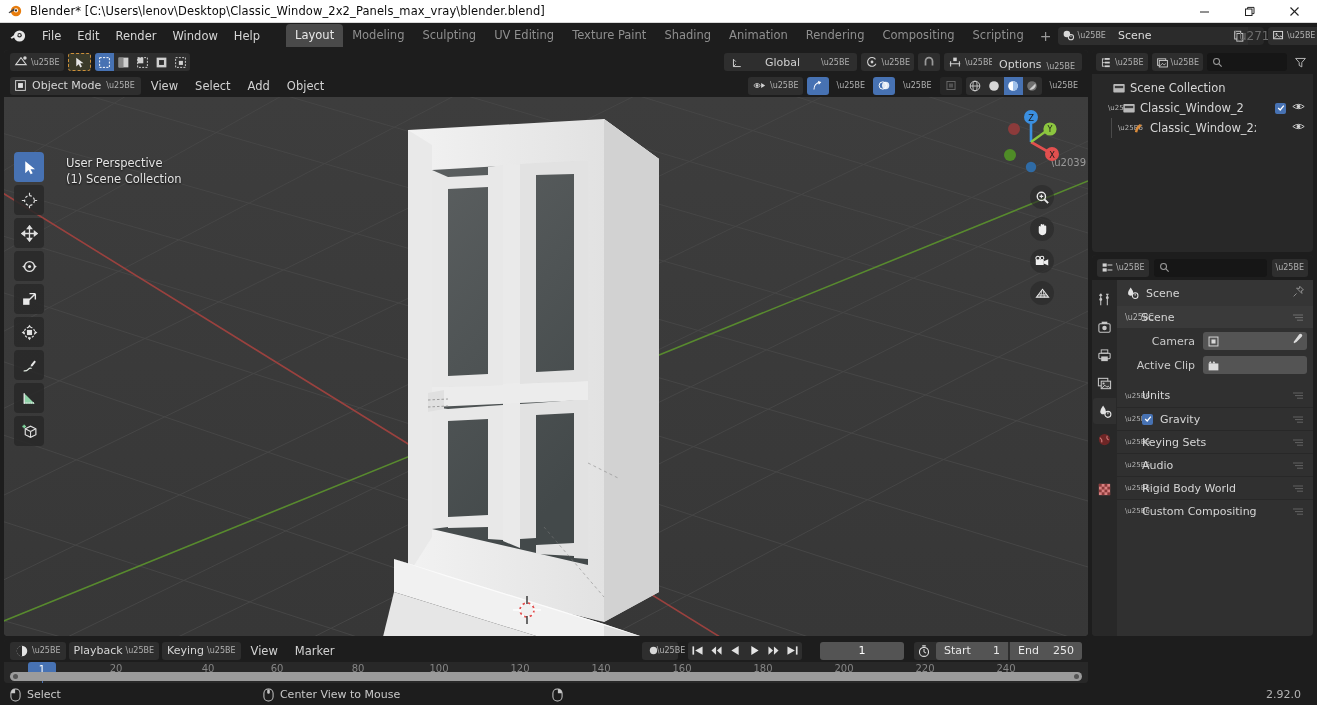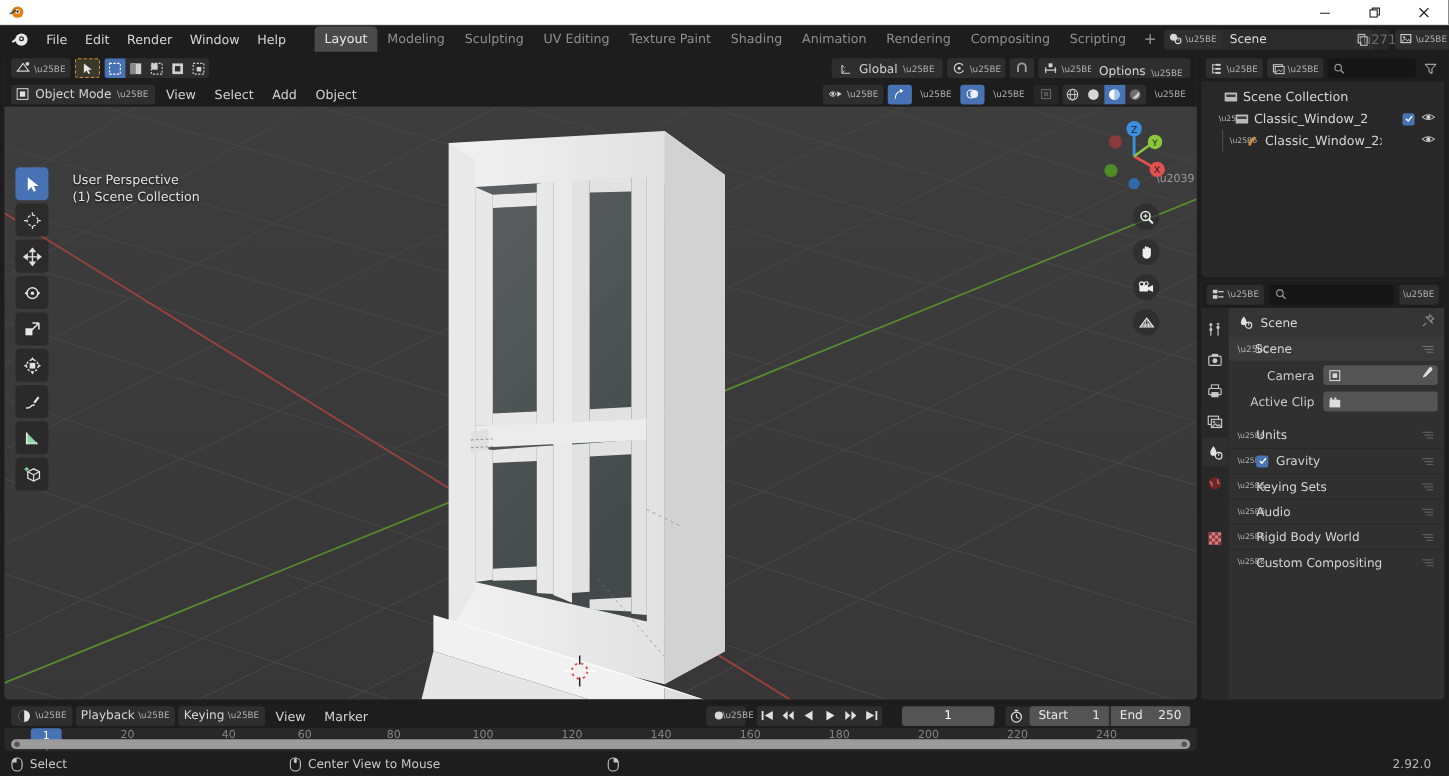--- a/index.html
+++ b/index.html
@@ -210,20 +210,21 @@
 
   <div class="titlebar">
     <div class="tb-logo">
       <svg width="16" height="16" viewBox="0 0 16 16">
         <circle cx="9" cy="8" r="5.2" fill="#e87d0d"></circle>
         <circle cx="9" cy="7.4" r="2.1" fill="#fff"></circle>
         <circle cx="9" cy="7.4" r="1.1" fill="#2a2a2a"></circle>
         <path d="M1.5 9.5 L7 5.2 L7.6 7.2 L2.6 10.2 Z" fill="#4a4a4a"></path>
       </svg>
     </div>
+    <div class="tb-title">Blender* [C:\Users\lenov\Desktop\Classic_Window_2x2_Panels_max_vray\blender.blend]</div>
     <div class="tb-ctrls">
       <div class="tb-btn">
         <svg width="11" height="11" viewBox="0 0 11 11">
             <line x1="1" y1="6" x2="10" y2="6" stroke="currentColor" stroke-width="1"></line>
           </svg>
       </div>
       <div class="tb-btn">
         <svg width="11" height="11" viewBox="0 0 11 11">
           <rect x="1.5" y="3" width="6.5" height="6.5" fill="none" stroke="currentColor" stroke-width="1"></rect>
           <path d="M3.6 3 V1.4 H10 V7.6 H8.2" fill="none" stroke="currentColor" stroke-width="1"></path>
@@ -340,21 +341,21 @@
             </svg>
         </div>
         <div>
           <svg width="13" height="13" viewBox="0 0 16 16">
               <rect x="2" y="2" width="12" height="12" fill="none" stroke="#cfcfcf" stroke-width="1.2" stroke-dasharray="2.4 1.6"></rect>
               <rect x="6" y="6" width="5" height="5" fill="#cfcfcf"></rect>
             </svg>
         </div>
       </div>
       <div class="hdr-right">
-        <div class="hdr-btn" style="padding:0 7px;gap:5px;">
+        <div class="hdr-btn" style="padding:0 7px;gap:21px;">
           <svg width="13" height="13" viewBox="0 0 16 16">
             <path d="M3 13 L3 4 M3 13 L12 13" stroke="#d2d2d2" stroke-width="1.2" fill="none"></path>
             <path d="M3 4 L6 7 M3 13 L6 10" stroke="#d2d2d2" stroke-width="1" fill="none"></path>
           </svg>
           <span>Global</span>
           <span class="caret">\u25BE</span>
         </div>
         <div class="hdr-btn">
           <svg width="14" height="14" viewBox="0 0 16 16">
             <path d="M12 5 A5 5 0 1 0 12.5 10" fill="none" stroke="#d2d2d2" stroke-width="1.2"></path>

